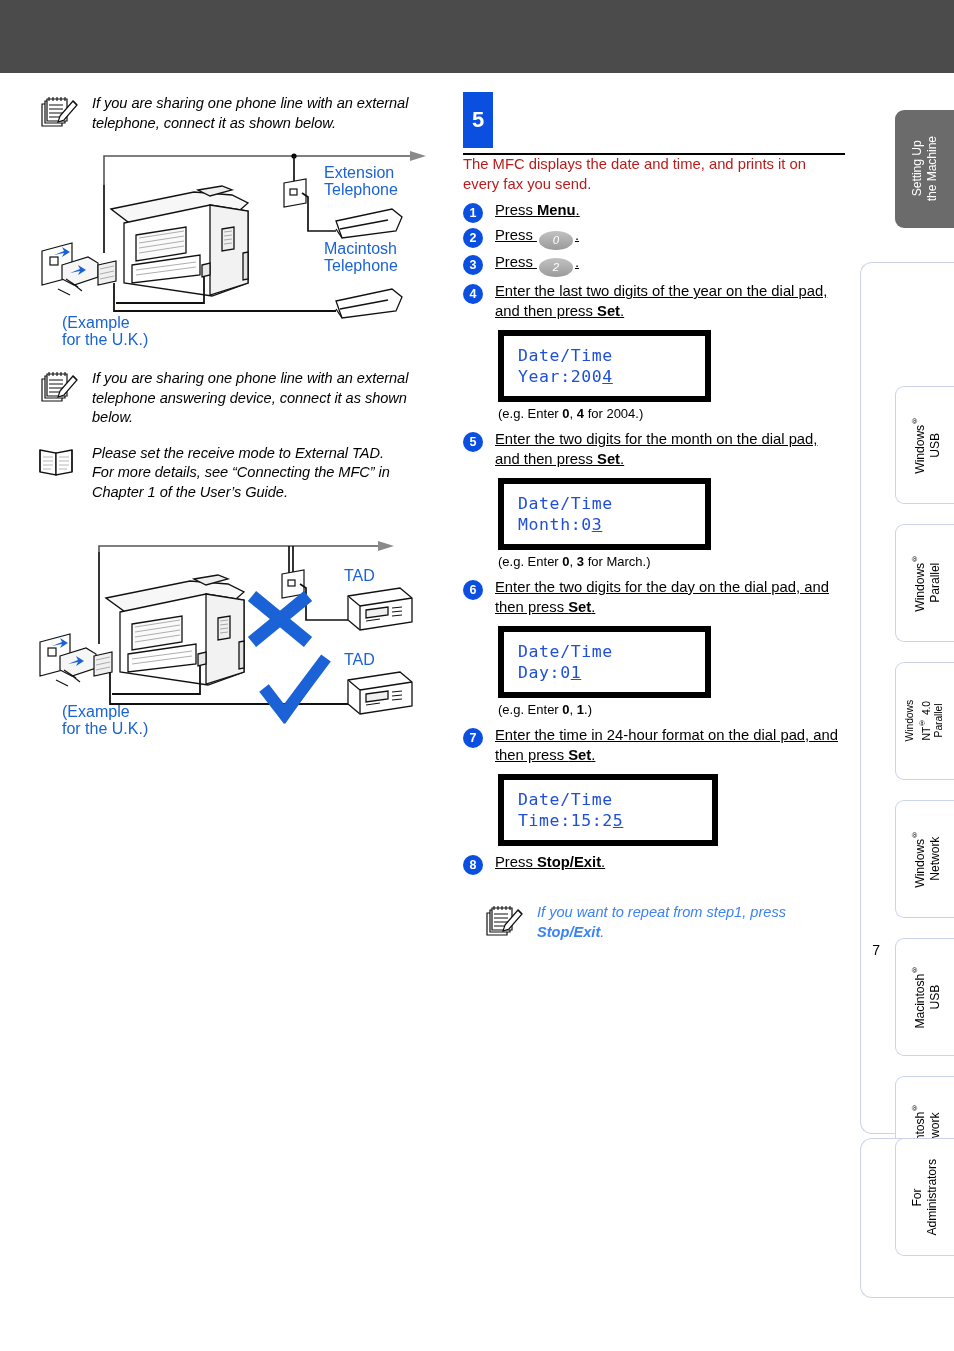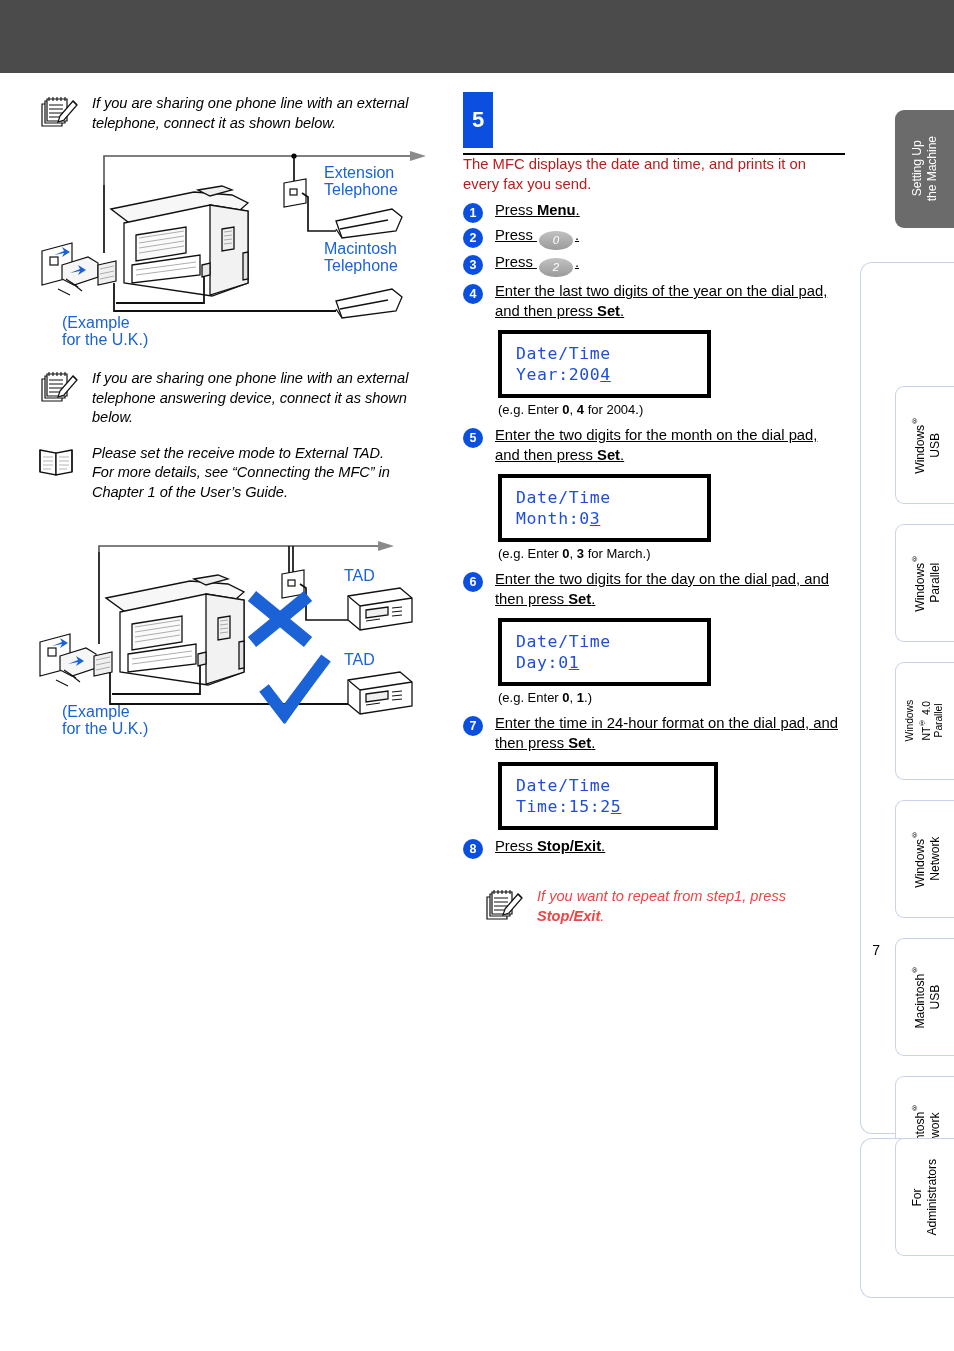--- a/index.html
+++ b/index.html
@@ -67,36 +67,36 @@
     display: inline-block; width: 34px; height: 19px; border-radius: 50%;
     background: #a8a8a8; color: #fff; font-size: 11.5px; font-style: italic;
     text-align: center; line-height: 19px; vertical-align: -4px;
     margin: 0 2px;
     background-image: linear-gradient(#c2c2c2, #9a9a9a);
   }
 
   
   .lcdwrap { margin: 9px 0 0 35px; }
   .lcd {
-    width: 213px; border: 4px solid #000000; background: #fff;
+    width: 213px; border: 6px solid #000000; background: #fff;
     padding: 9px 12px 9px 14px;
   }
   .lcdline {
     font-family: "DejaVu Sans Mono", monospace;
     font-size: 16.5px; line-height: 21px; color: #1f4fd8;
     letter-spacing: 0.6px; white-space: pre;
   }
   .lcdline u { text-decoration: underline; }
   .eg { font-size: 13px; line-height: 19px; margin-top: 2px; color: #000; }
   .eg b { font-weight: bold; }
 
   .tipnote { display: flex; align-items: flex-start; gap: 12px; margin: 26px 0 0 18px; }
   .tipnote .icon { flex: 0 0 auto; width: 44px; height: 40px; }
   .tipnote .txt {
-    font-size: 14.6px; line-height: 19.5px; font-style: italic; color: #ef4444;
+    font-size: 14.6px; line-height: 19.5px; font-style: italic; color: #3b82f6;
     padding-top: 2px;
   }
   .tipnote .txt b { font-weight: bold; }
 
   
   .tabrail { position: absolute; right: 0; top: 110px; width: 94px; }
   .tab {
     width: 59px; margin-left: 35px; border-radius: 9px 0 0 9px;
     display: flex; align-items: center; justify-content: center;
     position: relative;

